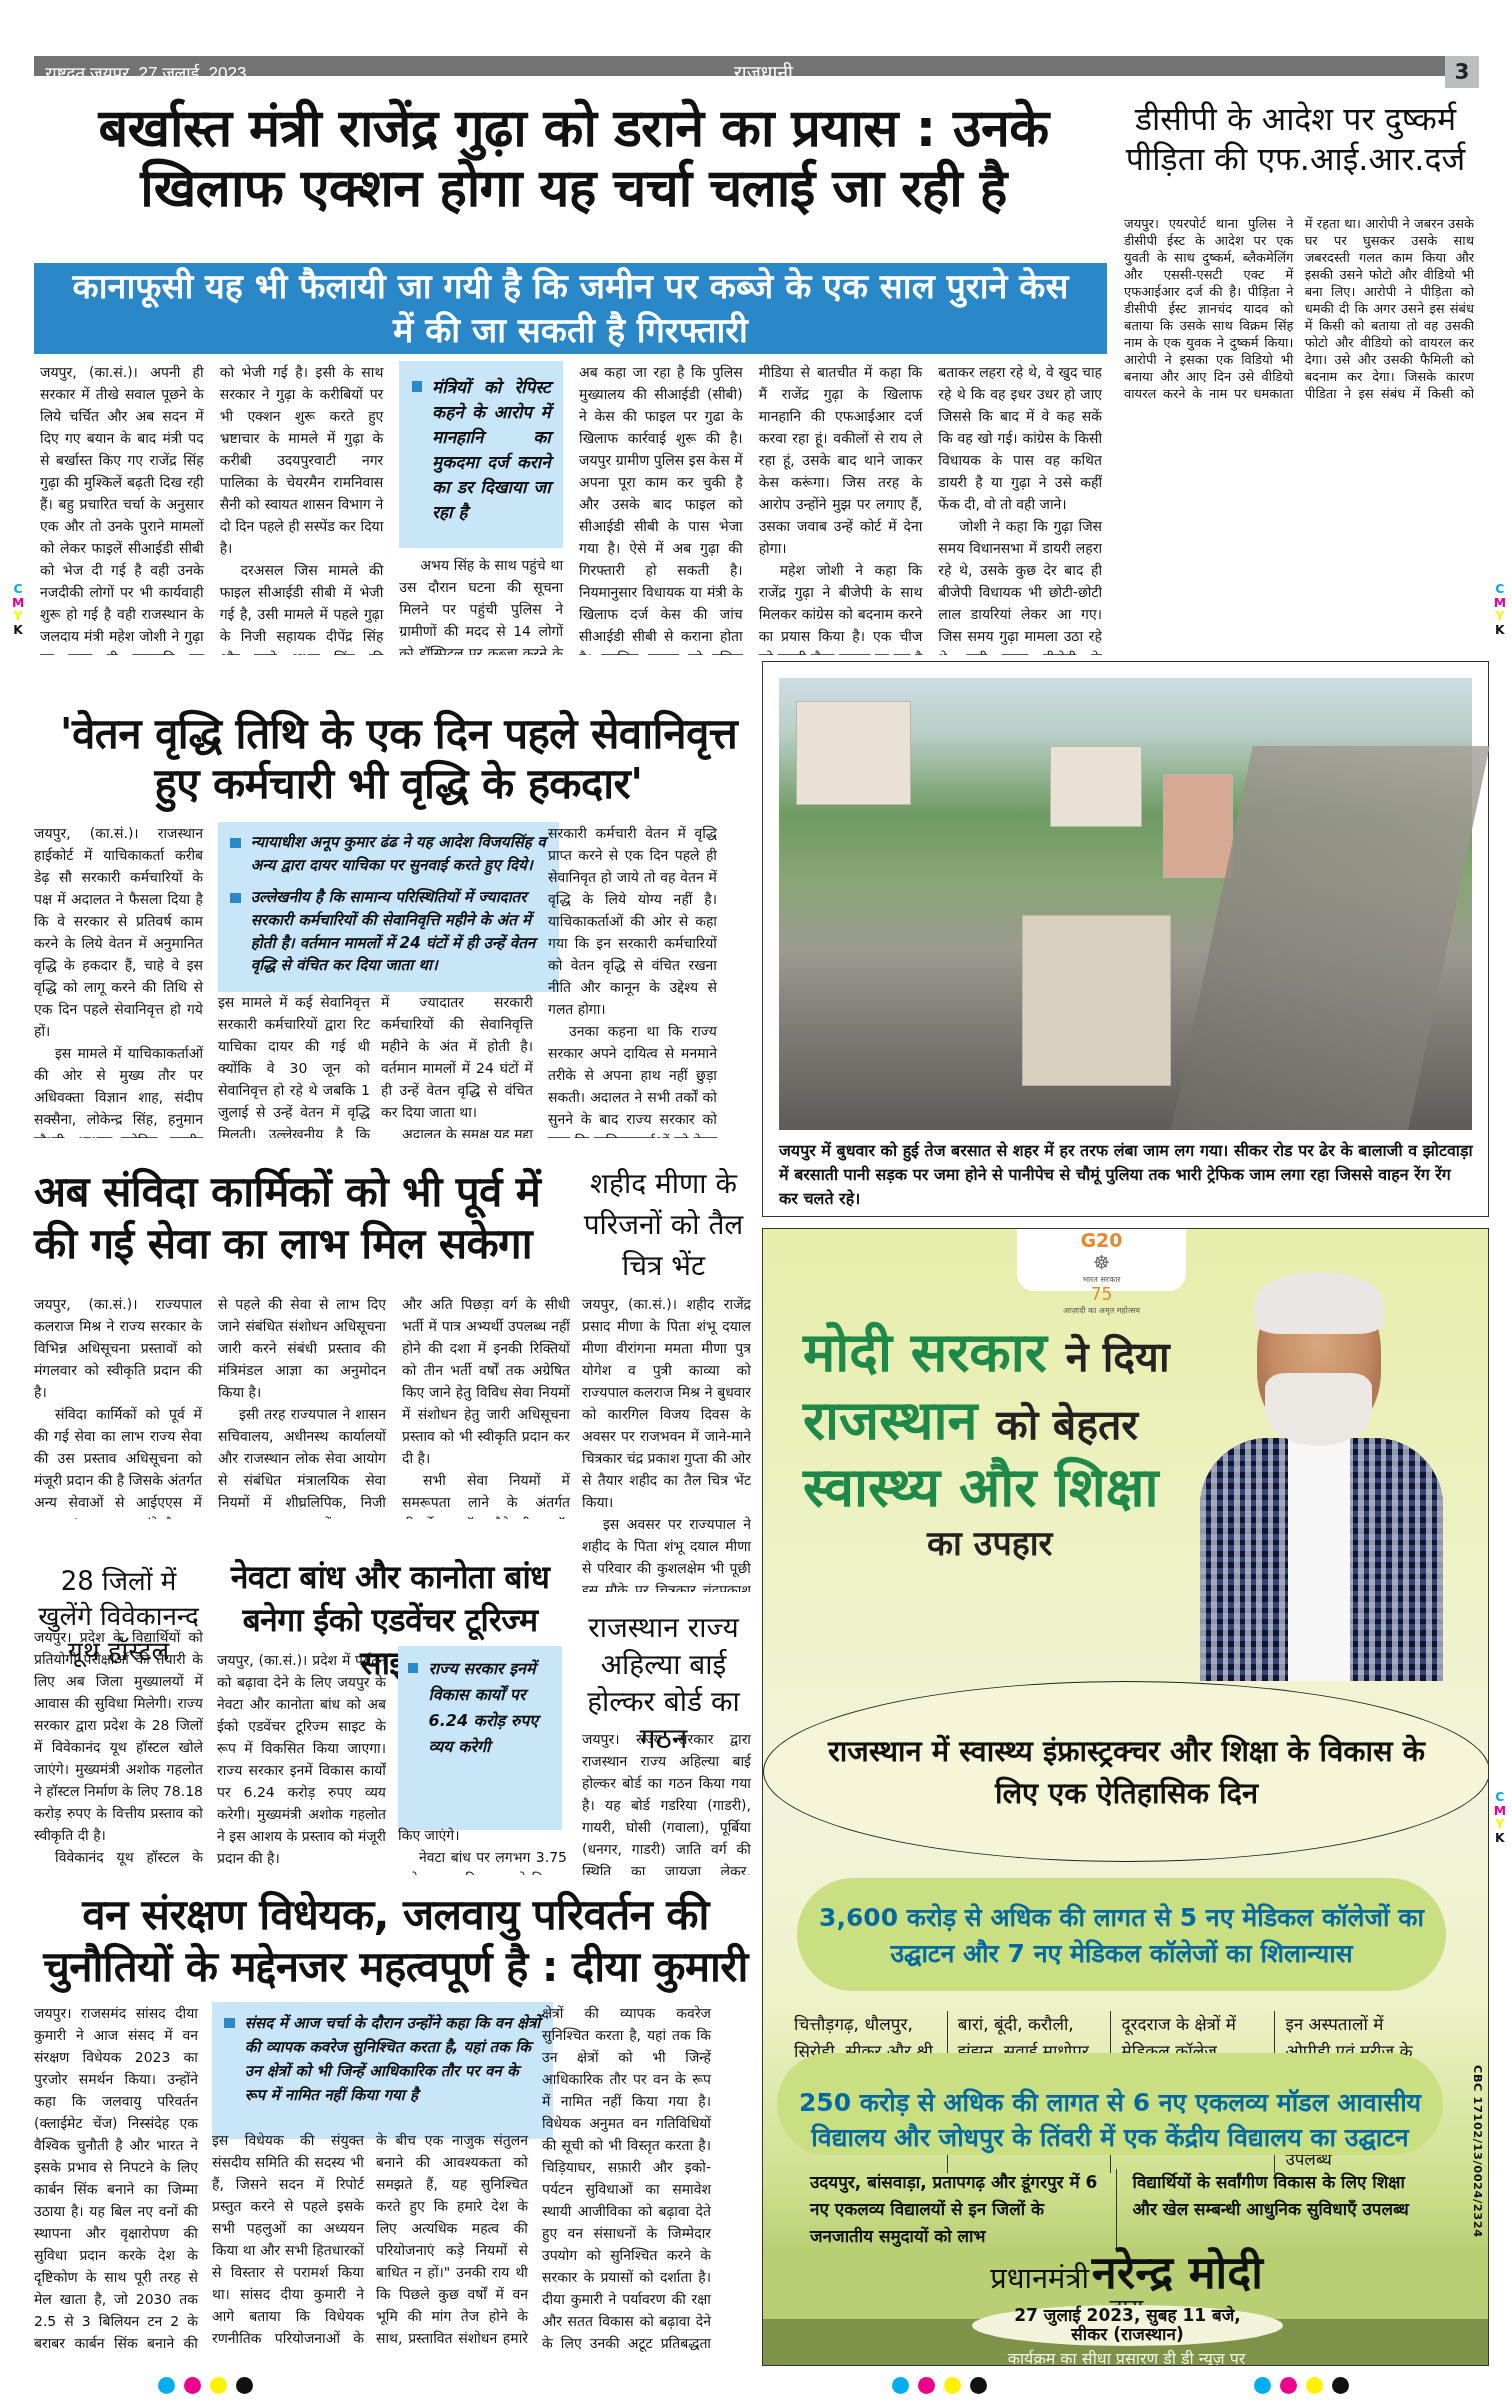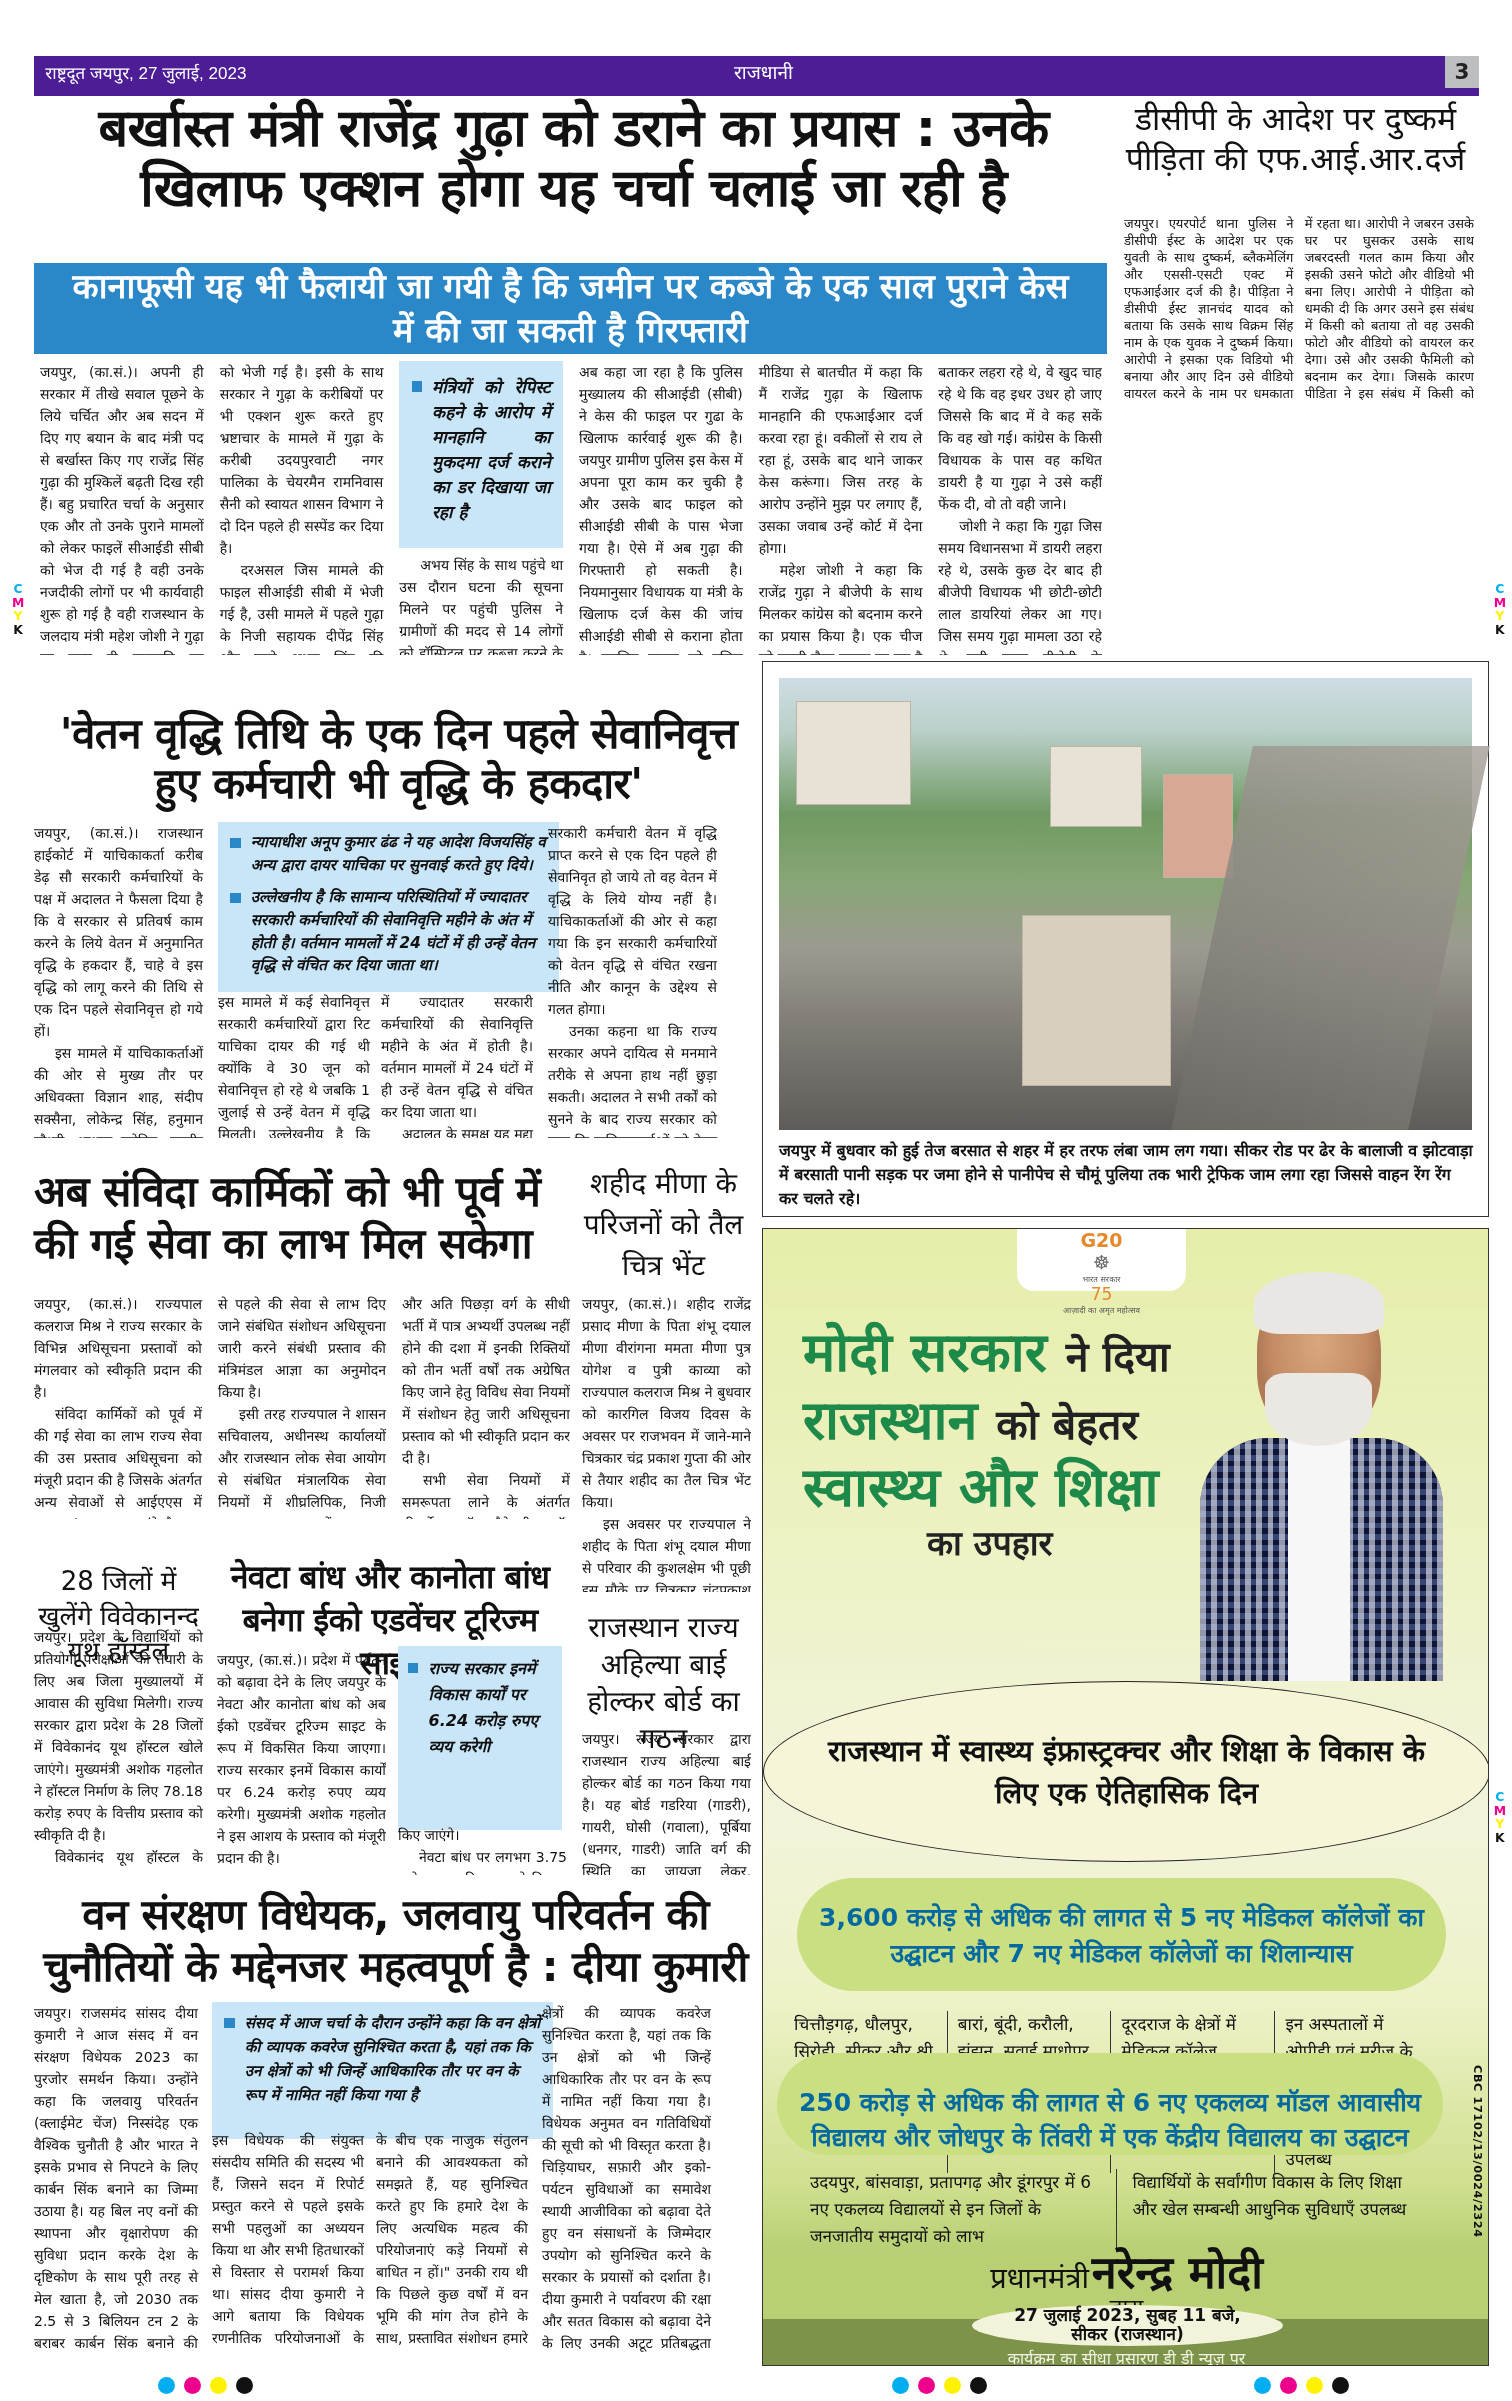--- a/index.html
+++ b/index.html
@@ -1,18 +1,18 @@
 <!DOCTYPE html>
 <html style="font-size:9px"><head>
 <meta charset="utf-8">
 <style>
   html,body{margin:0;padding:0;background:#fff;}
   body{width:1512px;height:2401px;position:relative;overflow:hidden;font-family:"DejaVu Sans","Liberation Sans",sans-serif;color:#111;}
   .abs{position:absolute;}
-  .bar{left:34px;top:56px;width:1445px;height:40px;background:#4c1d95;color:#fff;}
+  .bar{left:34px;top:56px;width:1445px;height:20px;background:#737373;color:#fff;}
   .bar .date{position:absolute;left:11.3px;top:4.5px;font-size:17px;font-family:"Liberation Sans",sans-serif;}
   .bar .sec{position:absolute;left:700px;top:3.4px;font-size:19px;}
   .bar .pg{position:absolute;right:0;top:0;width:34px;height:32px;background:#bdbec0;color:#222;font-size:21.5px;font-weight:bold;text-align:center;line-height:32px;}
   .hl{font-weight:bold;line-height:1.15;letter-spacing:-0.6px;font-family:"DejaVu Sans",sans-serif;}
   .hl-main{left:40px;top:99px;width:1067px;font-size:52px;text-align:center;}
   .banner{left:34px;top:263px;width:1073px;height:90px;background:#2a87c8;color:#fff;font-size:34px;font-weight:bold;text-align:center;line-height:44px;padding-top:1.1px;}
   .cols{display:flex;gap:16px;}
   .col{flex:1;font-size:14px;line-height:22px;text-align:justify;}
   .col p{margin:0;text-indent:1.5em;}
   .col p:first-child{text-indent:0;}
@@ -47,21 +47,21 @@
      background:repeating-linear-gradient(90deg,rgba(233,236,244,.6) 0 5.6px,transparent 5.6px 11.3px);}
   .pm .kurta{position:absolute;left:99px;top:169px;width:62px;height:243px;background:#f7f7f7;}
   .ad .ellipse{position:absolute;left:0;top:452px;width:727px;height:181px;border:1.7px solid #222;border-radius:50%;box-sizing:border-box;background:#f6f5d8;
      display:flex;align-items:center;justify-content:center;text-align:center;font-size:29px;font-weight:bold;line-height:42px;padding:0 56px;}
   .ad .pill{position:absolute;left:34px;width:649px;border-radius:62px;background:#c9df82;text-align:center;font-weight:bold;color:#0369a1;}
   .ad .pill1{top:649px;height:113px;font-size:25px;line-height:36px;padding-top:21.5px;box-sizing:border-box;}
   .ad .pill2{top:858px;height:102px;font-size:25px;line-height:35px;padding-top:32px;box-sizing:border-box;left:14px;width:666px;}
   .ad .four{position:absolute;left:31px;top:771px;width:644px;display:flex;}
   .ad .four div{flex:1;font-size:17px;line-height:27px;padding:0 10.2px;border-left:1.1px solid #333;}
   .ad .four div:first-child{border-left:none;padding-left:0;}
-  .ad .two{position:absolute;left:31px;top:971px;width:644px;display:flex;}
+  .ad .two{position:absolute;left:31px;top:971px;width:644px;display:flex;font-weight:bold;}
   .ad .two div{flex:1;font-size:17px;line-height:27px;padding:0 16px;}
   .ad .two div + div{border-left:1.1px solid #333;}
   .ad .pmname{position:absolute;left:0;width:727px;top:1050px;text-align:center;}
   .ad .pmname .a{font-size:29px;}
   .ad .pmname .b{font-size:45px;font-weight:bold;}
   .ad .dwara{position:absolute;left:0;width:727px;top:1098px;text-align:center;font-size:22.6px;}
   .ad .cbc{position:absolute;right:4.5px;top:836px;writing-mode:vertical-rl;font-size:11.3px;font-weight:bold;letter-spacing:0.6px;}
   .marks{font-size:12.4px;font-weight:bold;line-height:13.6px;text-align:center;width:13.6px;}
   .dot{width:17px;height:17px;border-radius:50%;display:inline-block;margin-right:9px;}
 </style>

